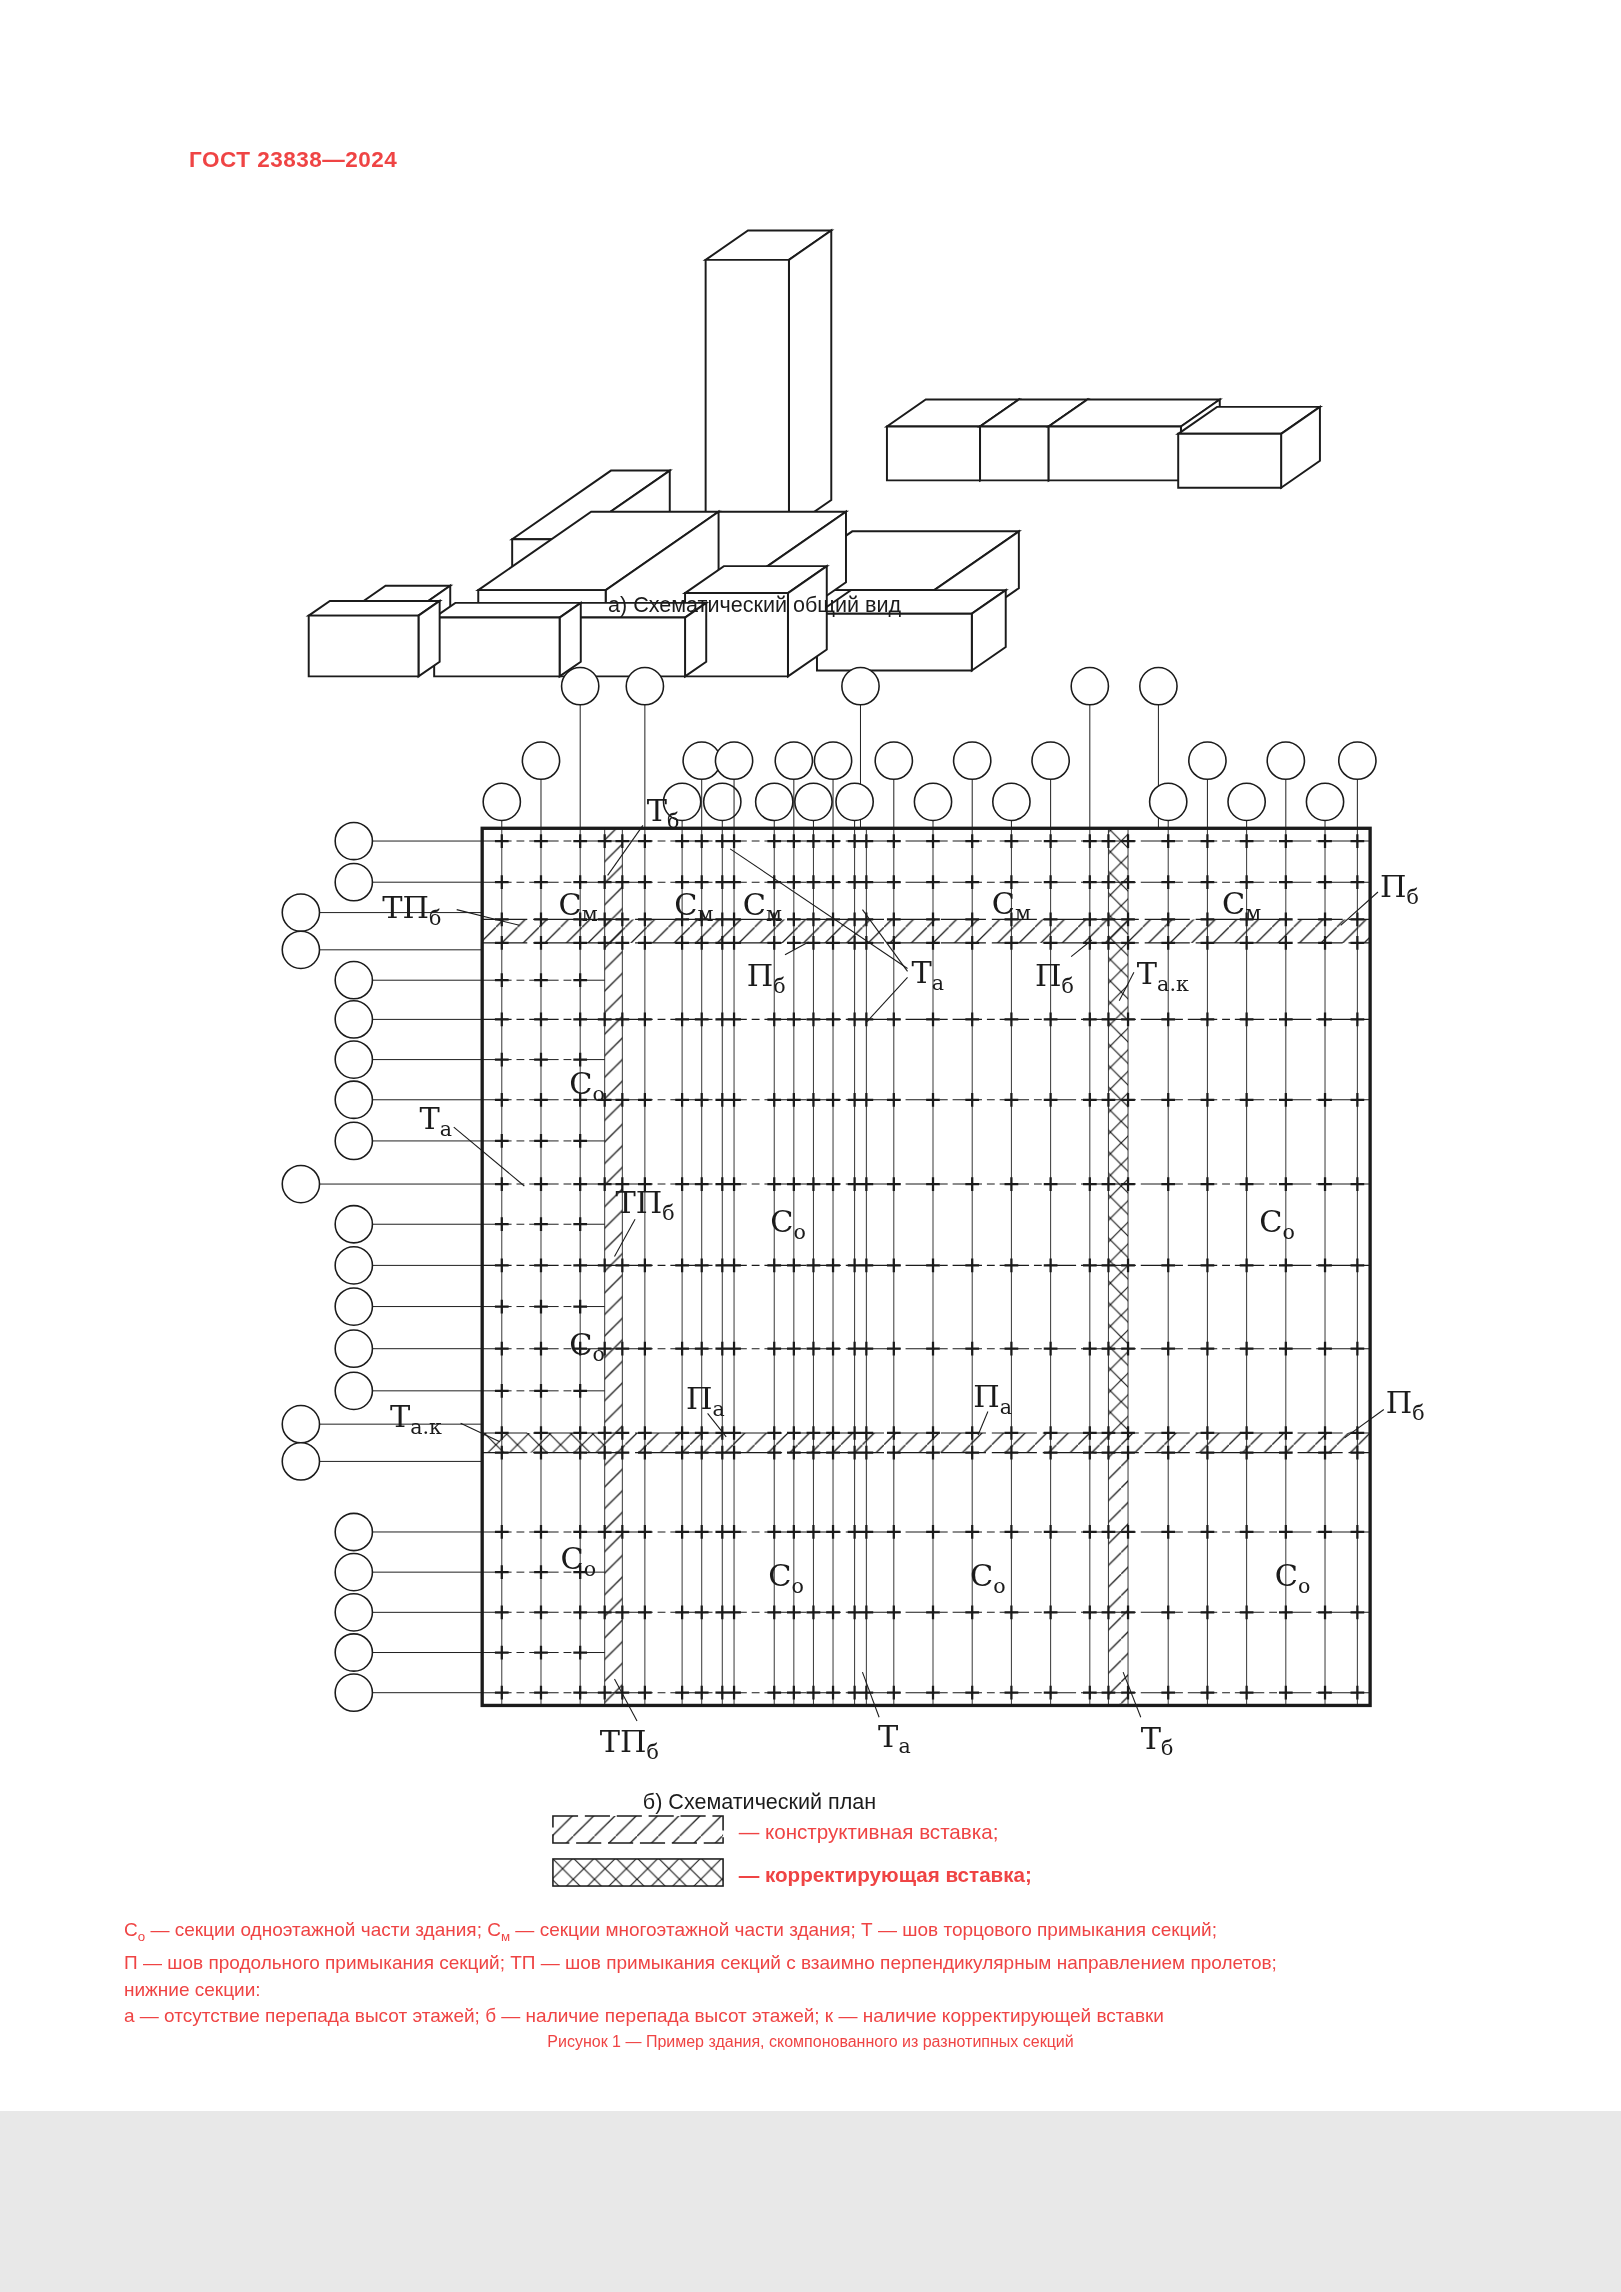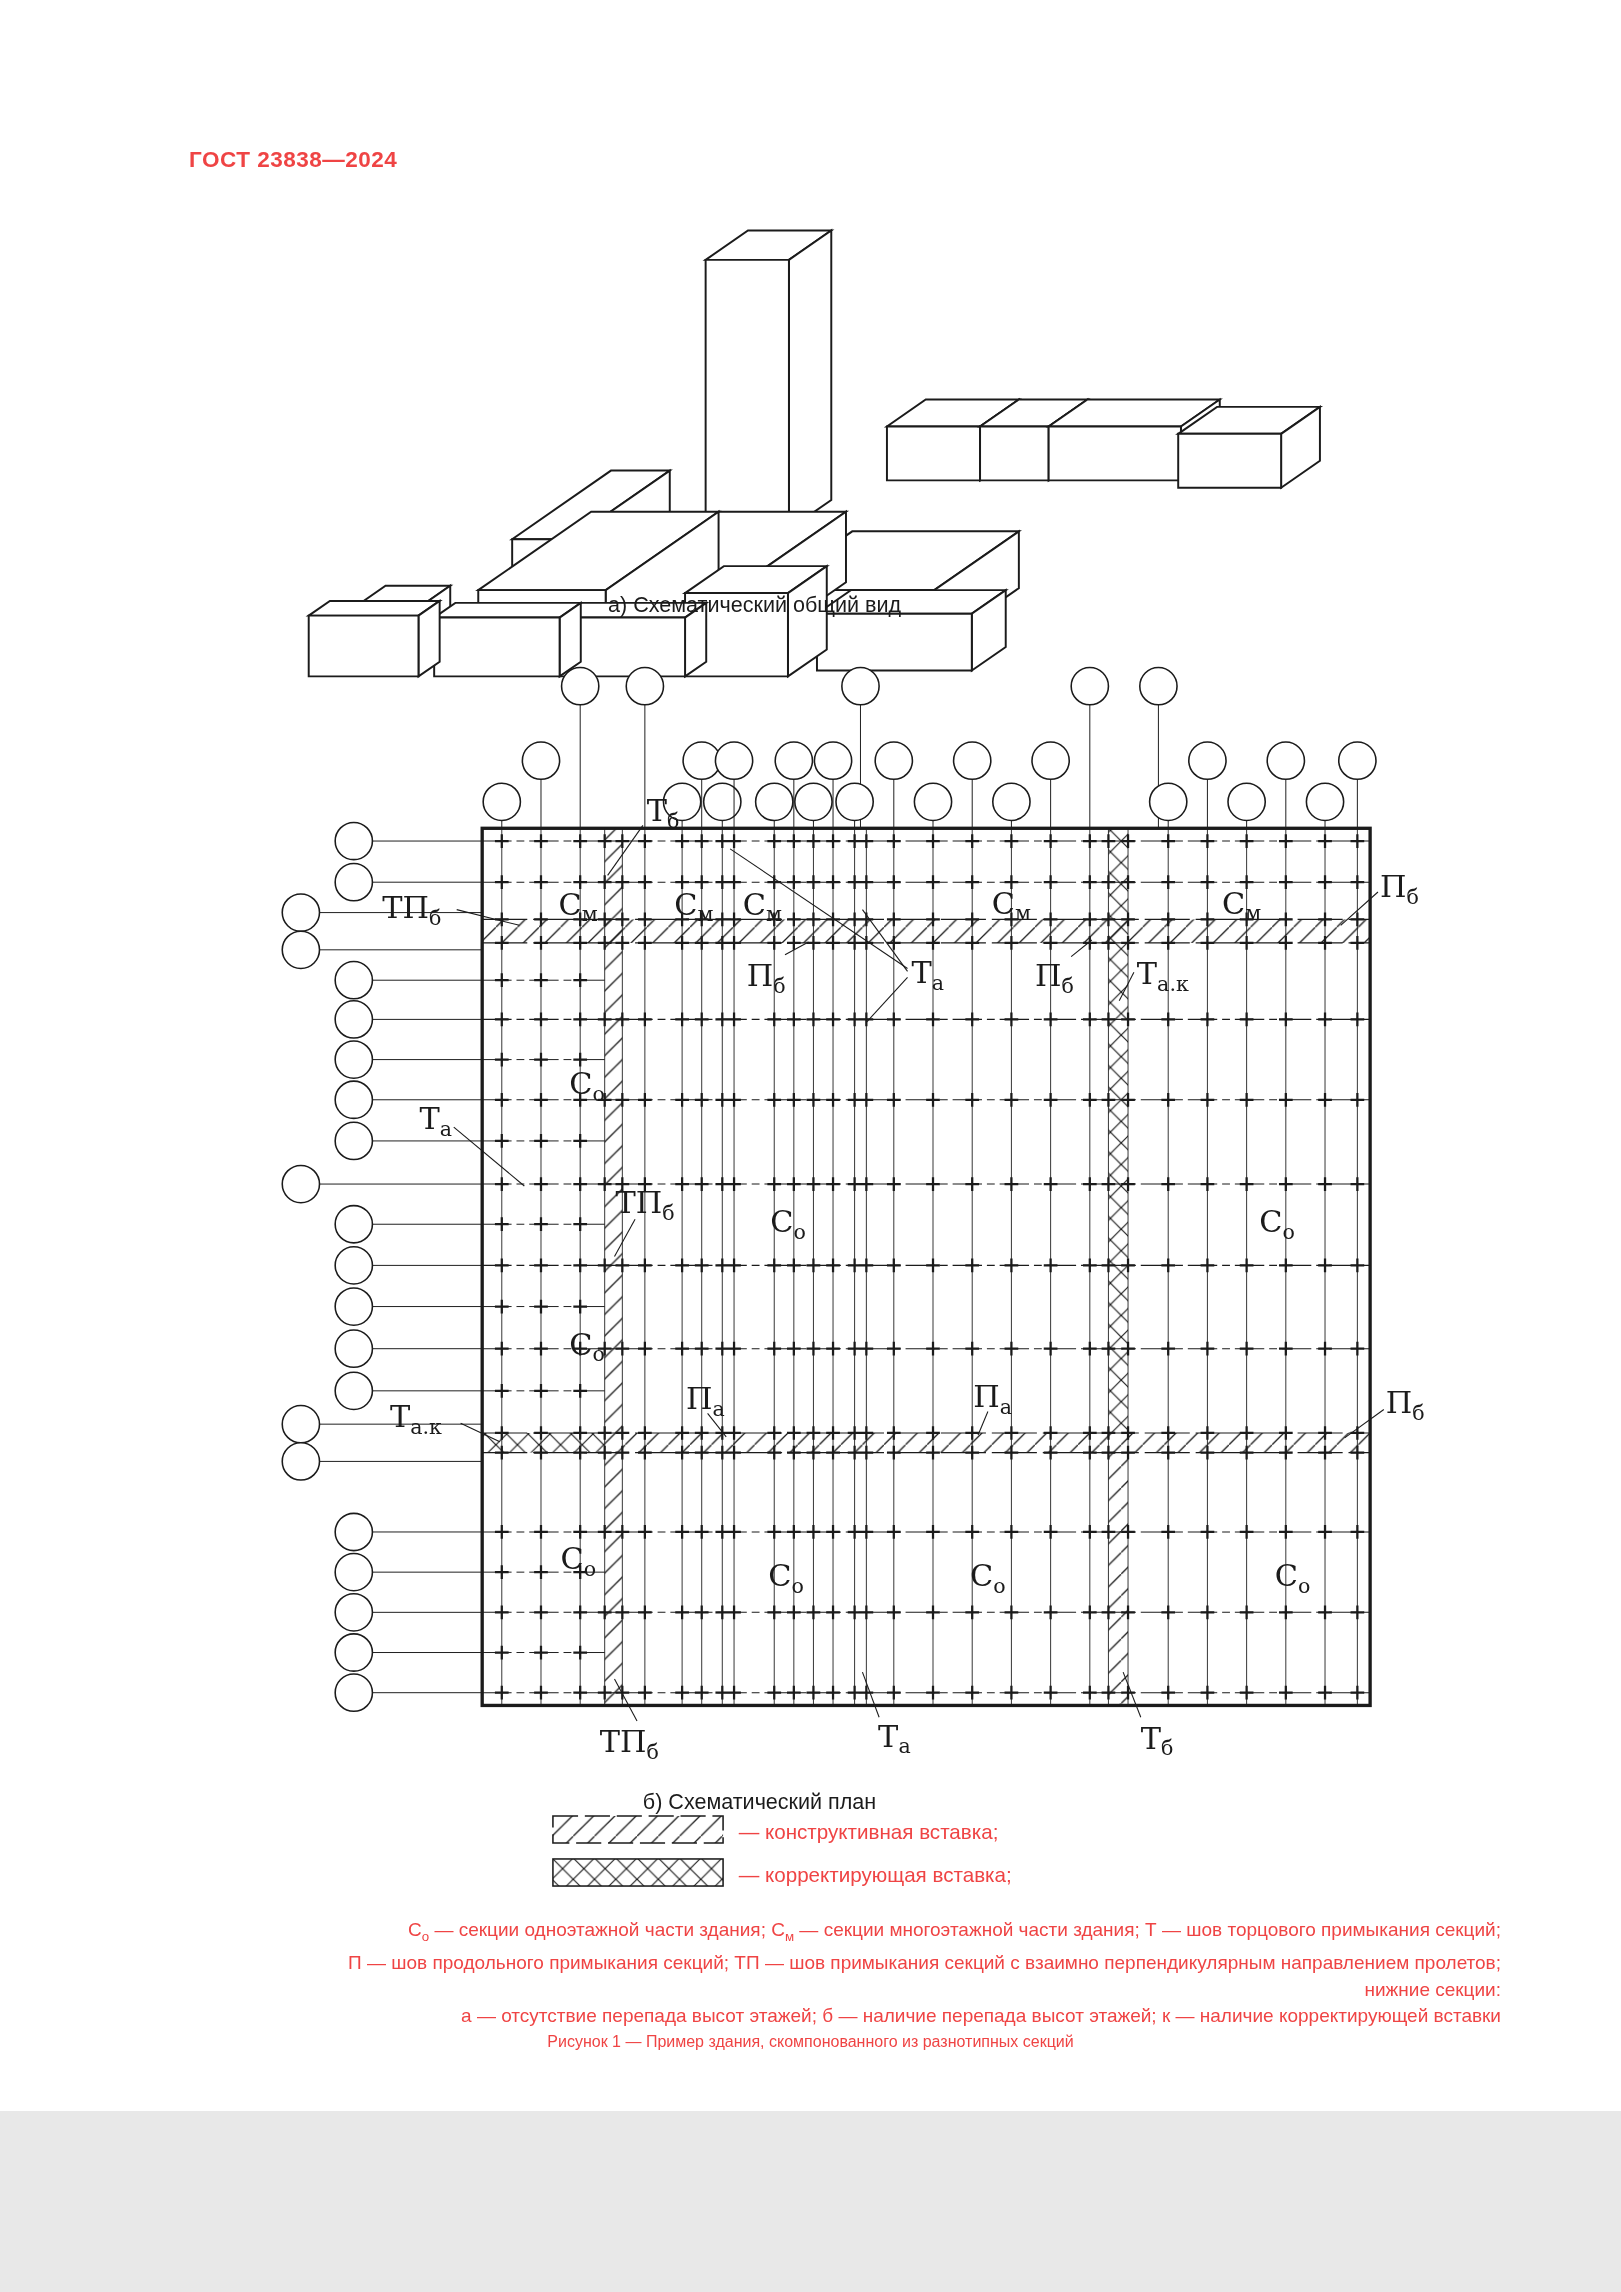--- a/index.html
+++ b/index.html
@@ -3,21 +3,21 @@
 <meta charset="utf-8">
 <style>
   html,body{margin:0;padding:0;background:#e8e8e8;}
   .page{position:relative;width:1621px;height:2111px;background:#fff;overflow:hidden;
         font-family:"Liberation Sans",sans-serif;color:#ef4444;margin:0 auto;}
   .gost-header{position:absolute;left:189px;top:147px;font-size:22.5px;font-weight:bold;letter-spacing:0.5px;}
   #fig{position:absolute;left:0;top:0;}
   .caption{fill:#1b1b1b;font-family:"Liberation Sans",sans-serif;font-size:22px;}
   .legend-row{position:absolute;left:551px;display:flex;align-items:flex-end;}
   .legend-row .lab{font-size:20.6px;margin-left:13.7px;white-space:nowrap;}
-  .notes{position:absolute;left:124px;top:1917px;width:1377px;text-align:right;
+  .notes{position:absolute;left:124px;top:1917px;width:1377px;text-align:left;
          font-size:19px;line-height:26.5px;}
   .notes div{white-space:nowrap;}
   .notes sub{font-size:0.7em;}
   .fig-caption{position:absolute;left:0;top:2033px;width:1621px;text-align:center;font-size:16px;}
   .page-num{position:absolute;left:129px;top:2233px;font-size:19.6px;}
 </style>
 </head>
 <body>
 
 <div class="page">
@@ -247,21 +247,21 @@
 
     <text class="caption" x="775" y="1846" text-anchor="middle">б)  Схематический план</text>
   </svg>
 
   <div class="legend-row" style="top:1815px;">
     <svg width="174" height="29" viewBox="0 0 178 30">
       <rect x="1" y="1" width="176" height="28" fill="url(#hatch)" stroke="#1b1b1b" stroke-width="1.6" stroke-dasharray="26 7"></rect>
     </svg>
     <span class="lab">— конструктивная вставка;</span>
   </div>
-  <div class="legend-row" style="top:1858px;">
+  <div class="legend-row" style="top:1858px;font-weight:bold;">
     <svg width="174" height="29" viewBox="0 0 178 30">
       <rect x="1" y="1" width="176" height="28" fill="url(#xhatch)" stroke="#1b1b1b" stroke-width="1.6"></rect>
     </svg>
     <span class="lab">— корректирующая вставка;</span>
   </div>
 
   <div class="notes">
     <div><span>С</span><sub>о</sub><span> — секции одноэтажной части здания; С</span><sub>м</sub><span> — секции многоэтажной части здания; Т — шов торцового примыкания секций;</span></div>
     <div><span>П — шов продольного примыкания секций; ТП — шов примыкания секций с взаимно перпендикулярным направлением пролетов;</span></div>
     <div><span>нижние секции:</span></div>

